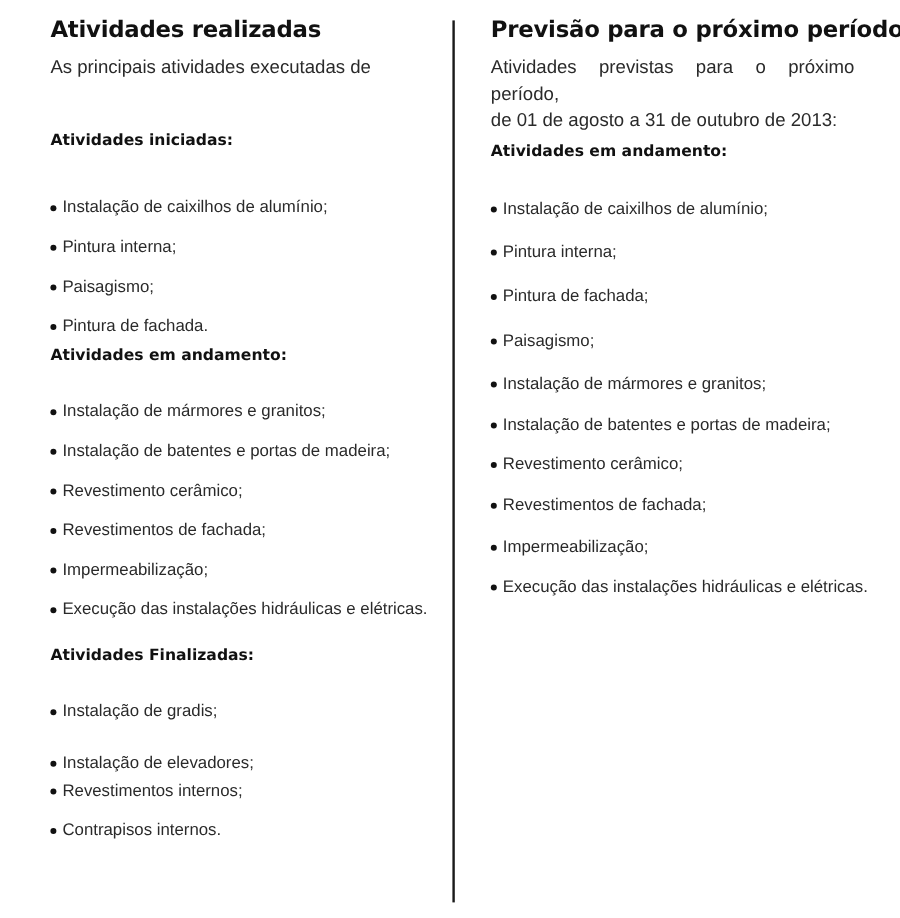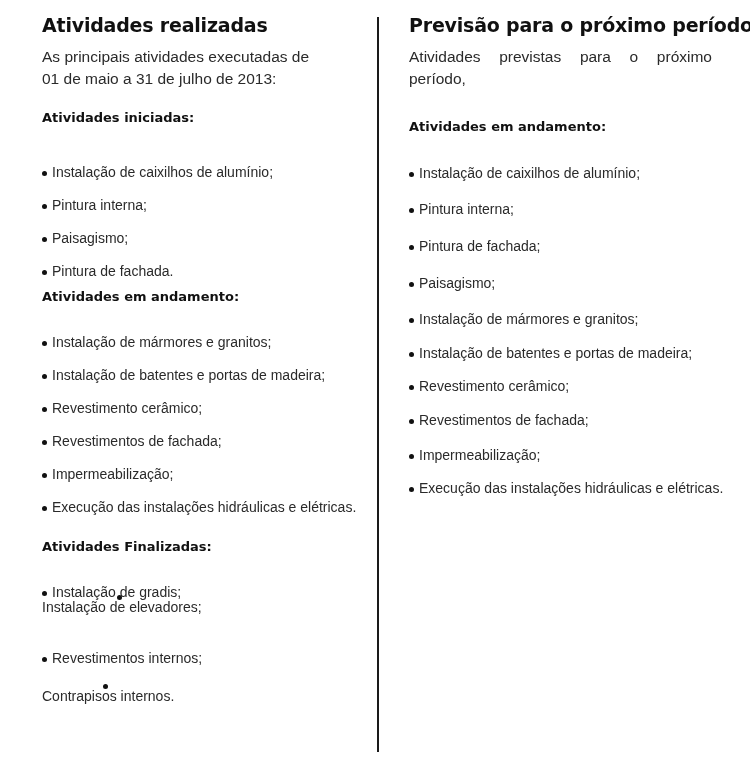--- a/index.html
+++ b/index.html
@@ -79,21 +79,20 @@
       background: #1a1a1a;
     }
   </style>
 </head>
 <body>
 
 <div class="col col-left">
   <h1 class="title" style="top:14px;">Atividades realizadas</h1>
   <p class="subtitle" style="top:46px; width:320px;">
     <span>As principais atividades executadas de</span><br>
-    <span>01 de maio a 31 de julho de 2013:</span>
   </p>
 
   <h2 class="section-head" style="top:110px;">Atividades iniciadas:</h2>
   <div class="item" style="top:146px;">
       <span class="bullet"></span>
       <span>Instalação de caixilhos de alumínio;</span>
     </div>
   <div class="item" style="top:179px;">
       <span class="bullet"></span>
       <span>Pintura interna;</span>
@@ -131,40 +130,41 @@
   <div class="item" style="top:481px;">
       <span class="bullet"></span>
       <span>Execução das instalações hidráulicas e elétricas.</span>
     </div>
 
   <h2 class="section-head" style="top:539px;">Atividades Finalizadas:</h2>
   <div class="item" style="top:566px;">
       <span class="bullet"></span>
       <span>Instalação de gradis;</span>
     </div>
-  <div class="item" style="top:576px;flex-direction:column;">
+  <div class="item" style="top:609px;">
       <span class="bullet"></span>
       <span>Instalação de elevadores;</span>
     </div>
   <div class="item" style="top:632px;">
       <span class="bullet"></span>
       <span>Revestimentos internos;</span>
     </div>
-  <div class="item" style="top:665px;flex-direction:column;">
+  <div class="item" style="top:665px;">
       <span class="bullet"></span>
       <span>Contrapisos internos.</span>
     </div>
 </div>
 
 <div class="divider"></div>
 
 <div class="col col-right">
   <h1 class="title" style="top:14px;">Previsão para o próximo período</h1>
   <p class="subtitle justify" style="top:46px; width:303px;">
     <span>Atividades previstas para o próximo período,</span><br>
+    <span>de 01 de agosto a 31 de outubro de 2013:</span>
   </p>
 
   <h2 class="section-head" style="top:119px;">Atividades em andamento:</h2>
   <div class="item" style="top:147px;">
       <span class="bullet"></span>
       <span>Instalação de caixilhos de alumínio;</span>
     </div>
   <div class="item" style="top:183px;">
       <span class="bullet"></span>
       <span>Pintura interna;</span>

